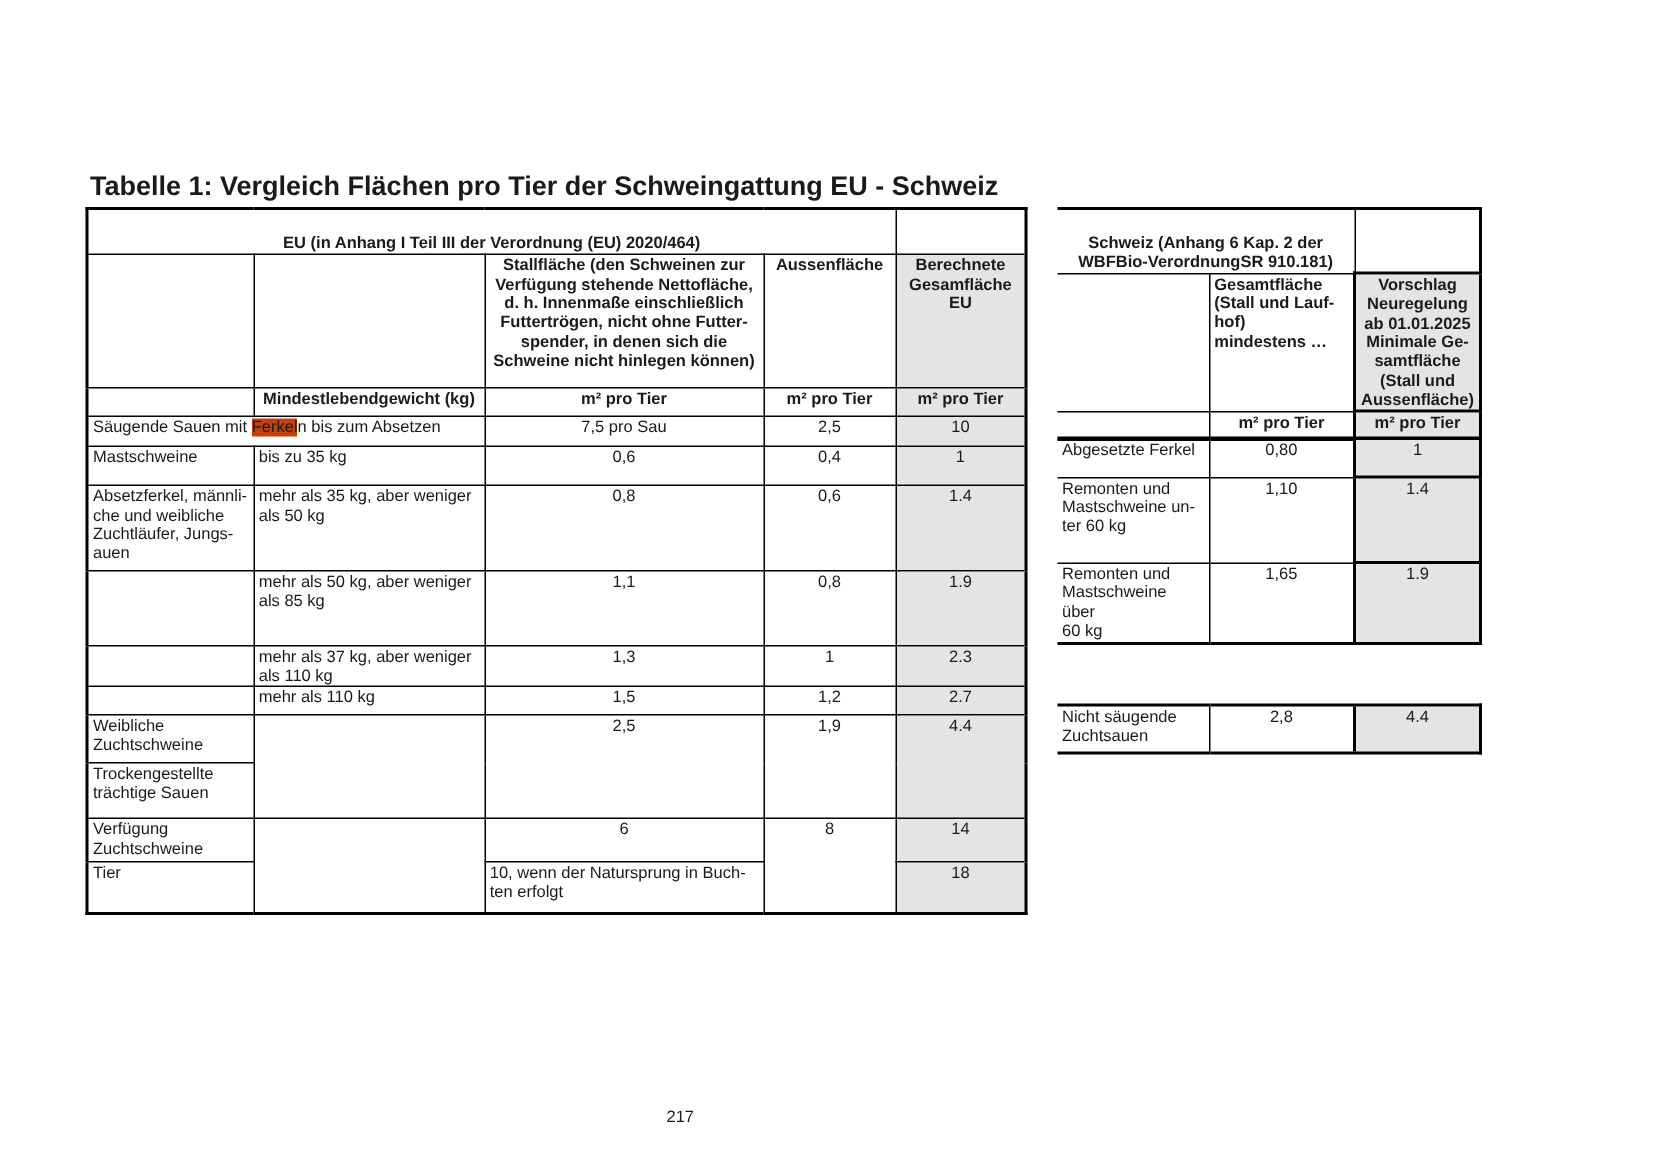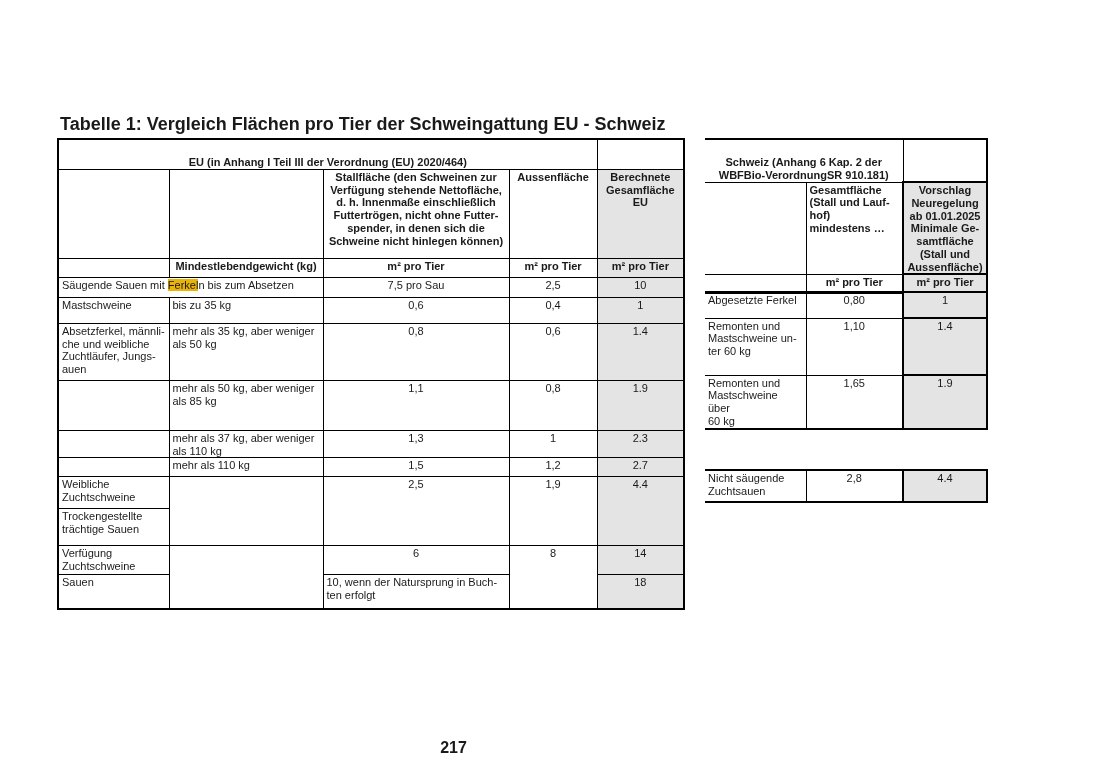--- a/index.html
+++ b/index.html
@@ -40,24 +40,24 @@
   .c { text-align: center; }
   .pre { white-space: pre-line; }
   .gray { background: #e4e4e4; }
   .vpad { padding-top: 16px; }
   .bT2 { border-top-width: 2px; }
   .bL2 { border-left-width: 2px; }
   .bR2 { border-right-width: 2px; }
   .bB2 { border-bottom-width: 2px; }
   .box2 { border-width: 2px; }
   .ch td.box2:first-child { border-left-width: 2px; }
-  .hl { background: #eab308; }
+  .hl { background: #c2410c; }
   .pagenum {
     position: absolute; left: 0; top: 739px; width: 907px;
-    text-align: center; font-size: 16px; font-weight: bold;
+    text-align: center; font-size: 11px;
   }
 </style>
 </head>
 <body>
 
 <div>
 
   <h1 class="doc-title">Tabelle 1: Vergleich Flächen pro Tier der Schweingattung EU - Schweiz</h1>
 
   <div class="tablewrap">
@@ -157,21 +157,21 @@
       </tr>
       <tr style="height:29px">
         <td class="bL2 pre">Verfügung
 Zuchtschweine</td>
         <td rowspan="2" class="bB2"></td>
         <td class="c">6</td>
         <td rowspan="2" class="c bB2">8</td>
         <td class="c gray bR2">14</td>
       </tr>
       <tr style="height:34px">
-        <td class="bL2 bB2">Sauen</td>
+        <td class="bL2 bB2">Tier</td>
         <td class="pre bB2">10, wenn der Natursprung in Buch-
 ten erfolgt</td>
         <td class="c gray bR2 bB2">18</td>
       </tr>
     </tbody>
       </table>
 
     <table class="ch" style="top:0">
       <colgroup>
           <col style="width:101px">

